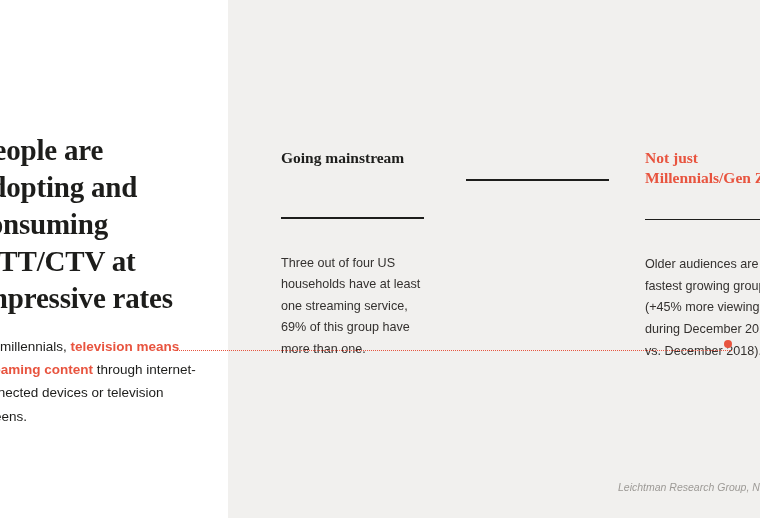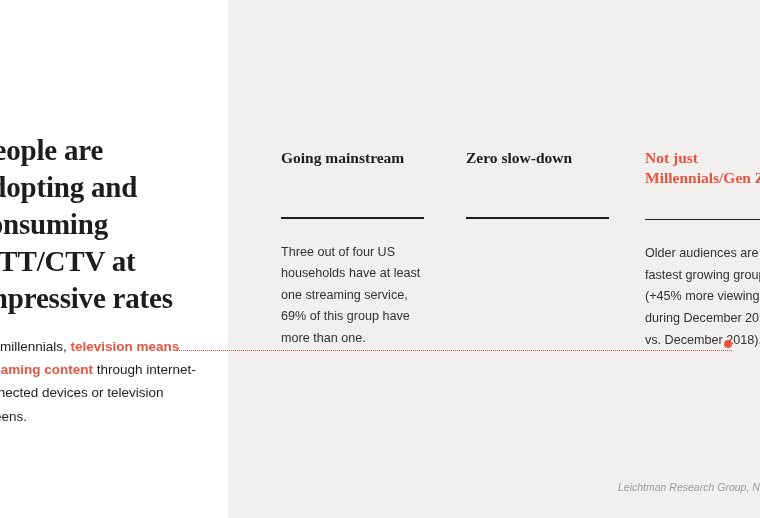--- a/index.html
+++ b/index.html
@@ -75,21 +75,21 @@
   }
   .col-3 .col-title { color: #e8543f; }
   .rule {
     width: 143px;
     height: 1.5px;
     background: #1d1d1b;
     margin-top: 31px;
   }
   .col-3 .rule { background: #1d1d1b; }
   .col-body {
-    margin-top: 23px;
+    margin-top: 34px;
     font-size: 12.6px;
     line-height: 1.72;
     color: #34312f;
     width: 144px;
   }
   
   .connector {
     position: absolute;
     left: 176px;
     top: 350px;
@@ -129,21 +129,20 @@
     <span>For millennials, </span><span class="accent">television means streaming content</span><span> through internet-connected devices or television screens.</span>
   </div>
 
   <div class="col col-1">
     <div class="col-title">Going mainstream</div>
     <div class="rule"></div>
     <div class="col-body">Three out of four US households have at least one streaming service, 69% of this group have more than one.</div>
   </div>
 
   <div class="col col-2">
-    <div class="col-title">Zero slow-down</div>
     <div class="rule"></div>
   </div>
 
   <div class="col col-3">
     <div class="col-title">Not just Millennials/Gen Z</div>
     <div class="rule"></div>
     <div class="col-body">Older audiences are the fastest growing group (+45% more viewing during December 2019 vs. December 2018).</div>
   </div>
 
   <div class="connector"></div>

